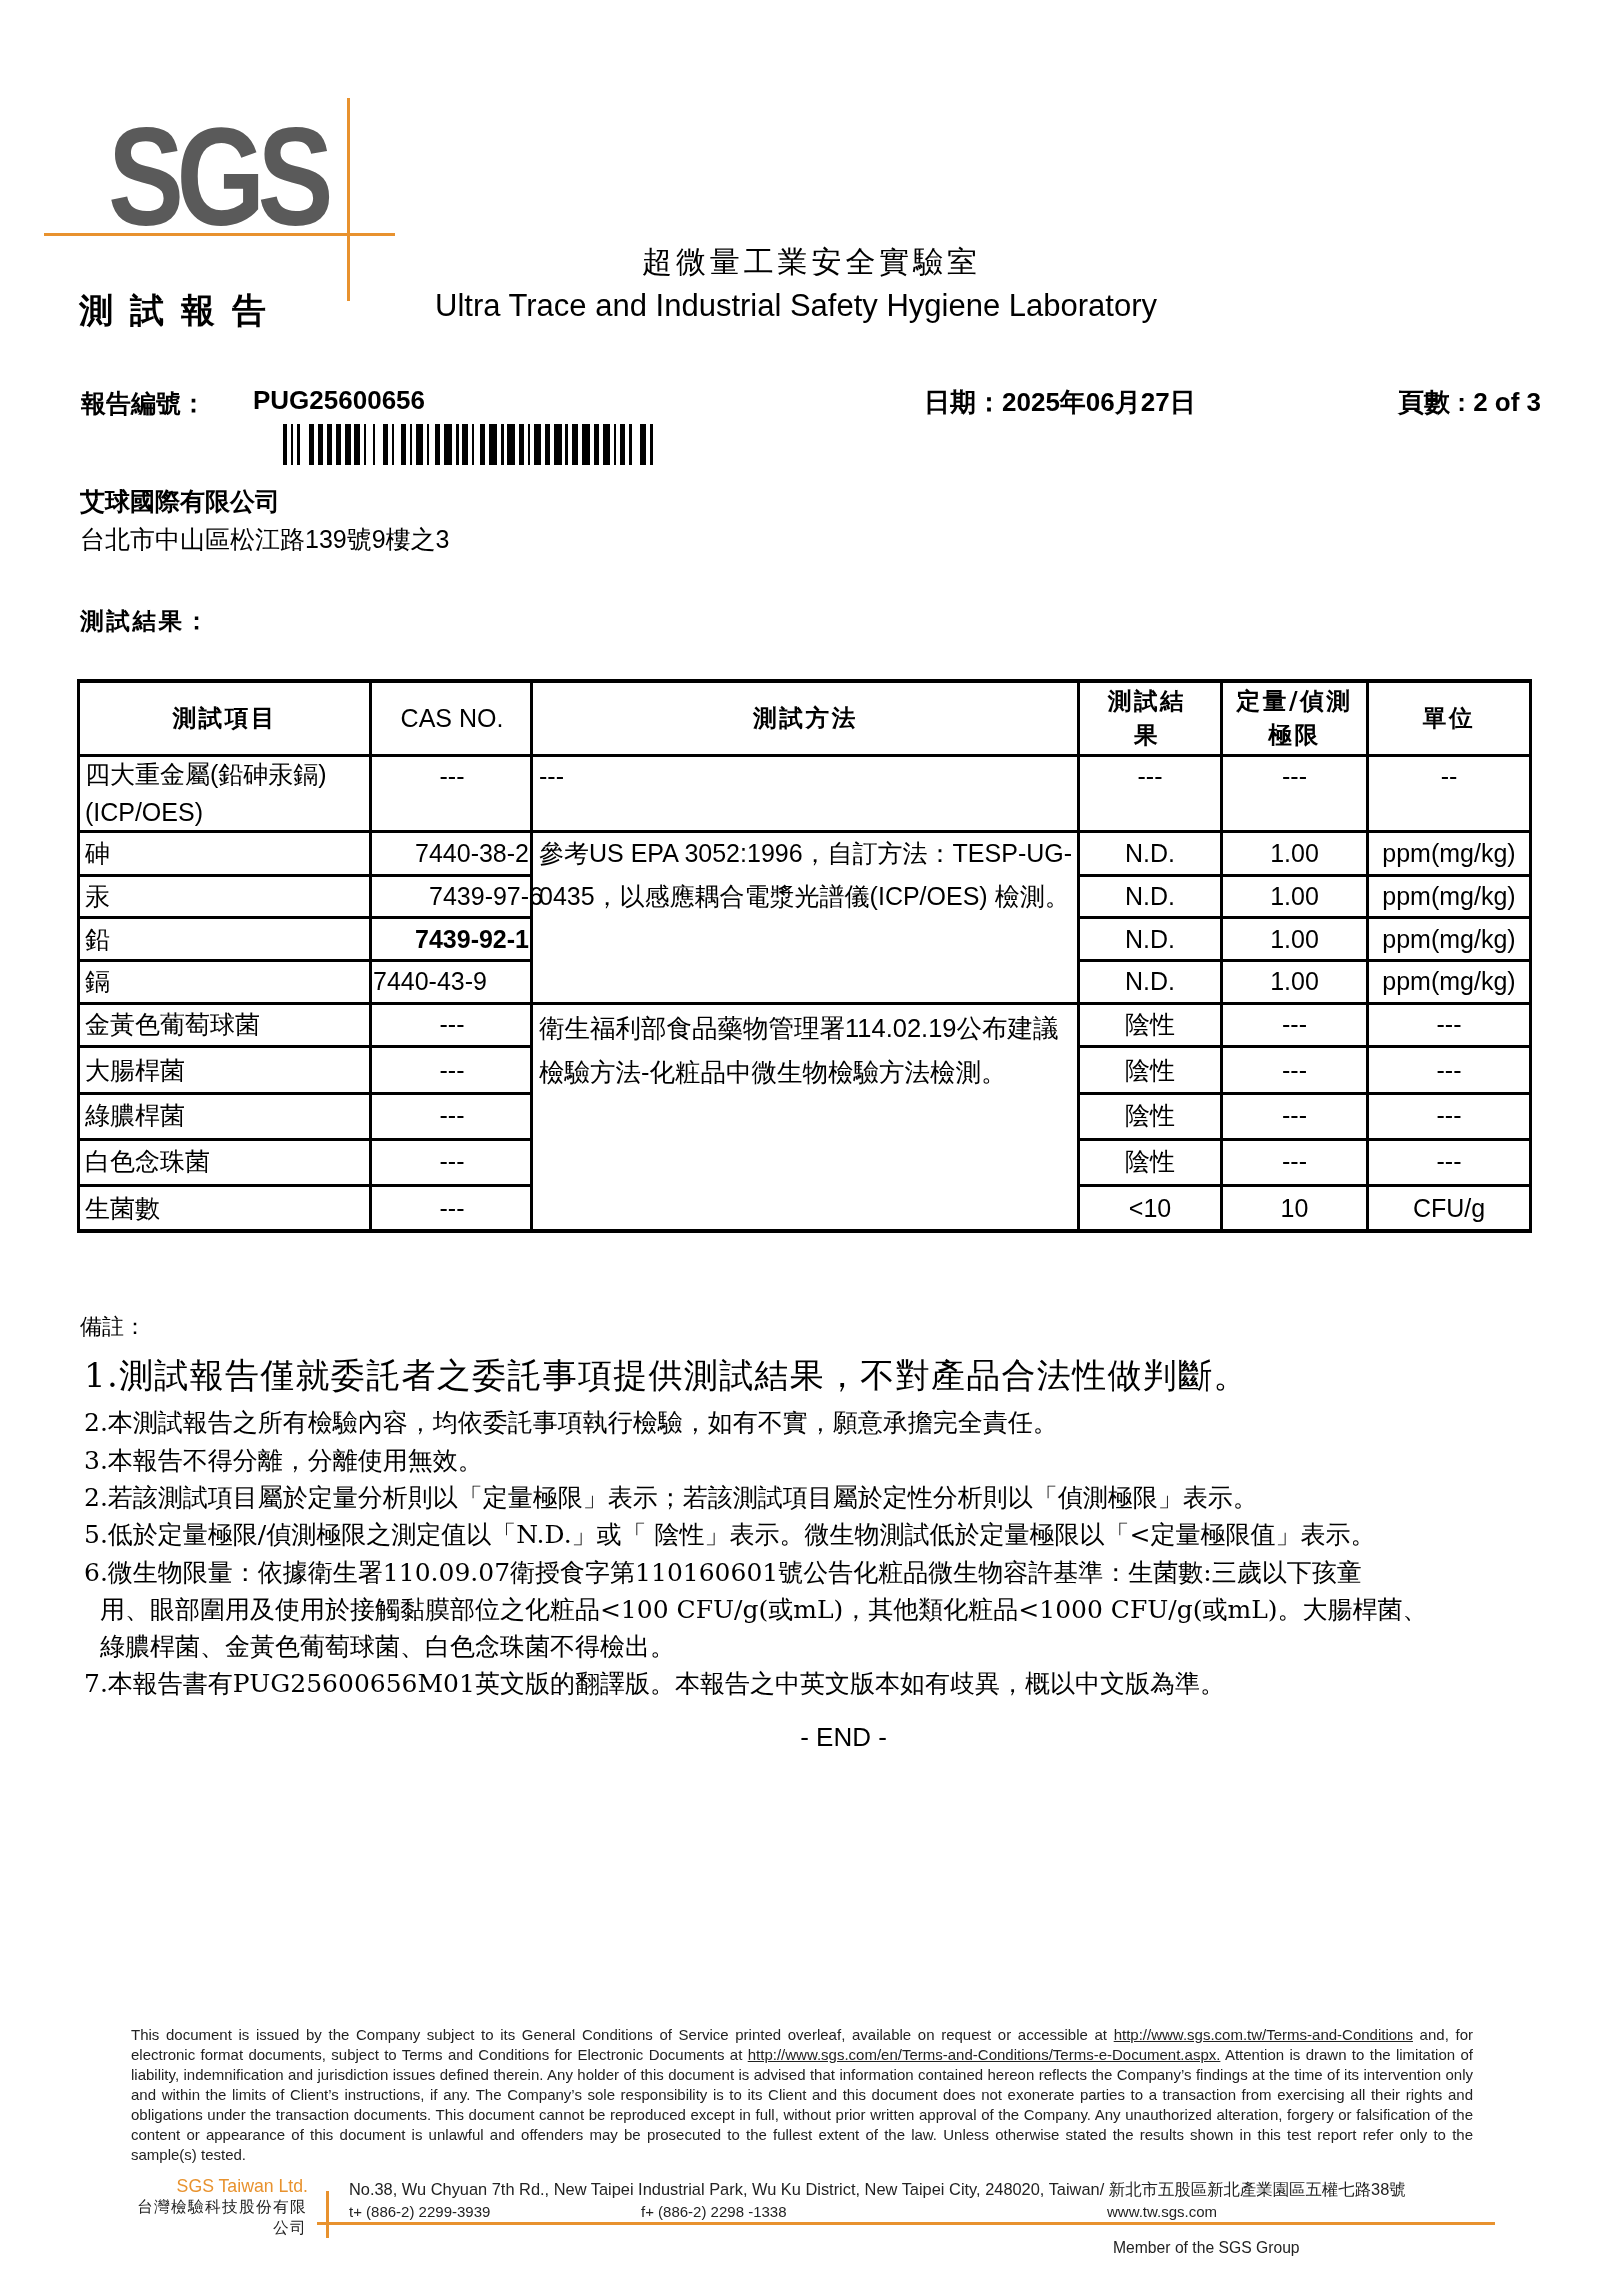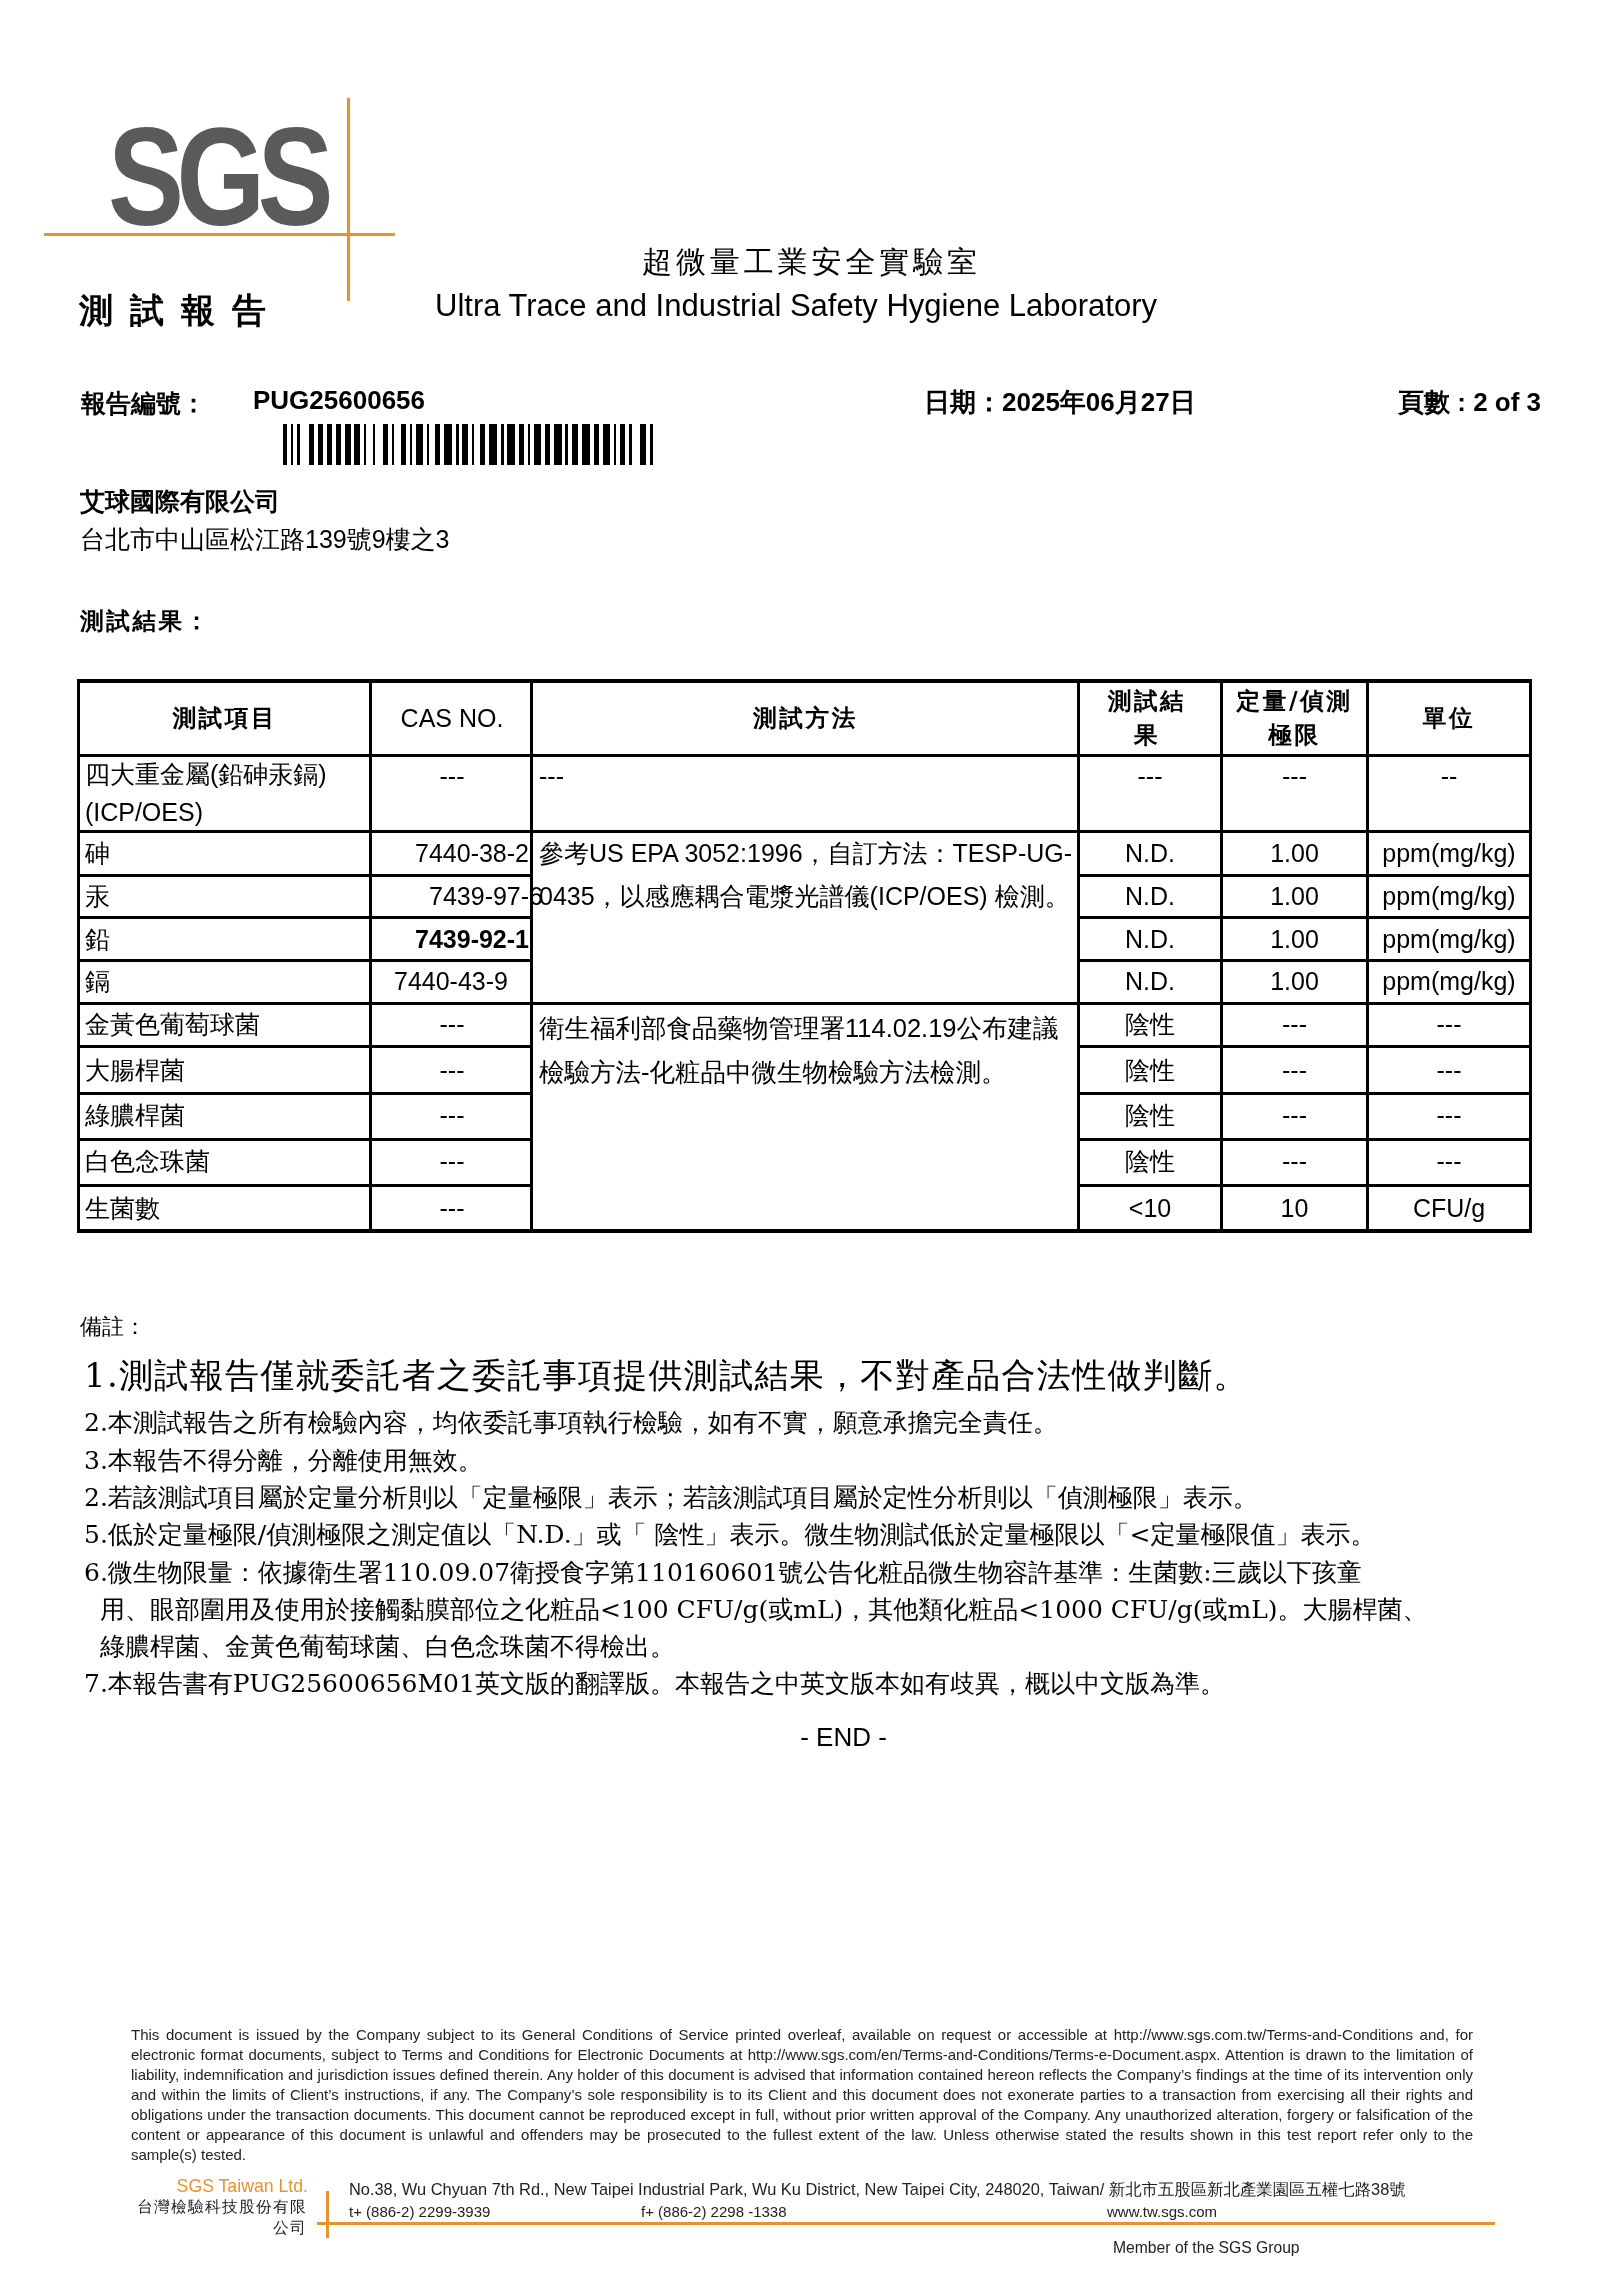--- a/index.html
+++ b/index.html
@@ -38,21 +38,21 @@
   .th { font-weight: bold; font-size: 23.6px; letter-spacing: 2.6px; display: flex; align-items: center; justify-content: center; text-align: center; line-height: 34px; }
 
   
   #notes-label { left: 80px; top: 1312px; font-size: 22px; }
   .note { position: absolute; left: 84px; font-size: 25px; white-space: nowrap; }
   #note-1 { font-size: 34px; top: 1353px; letter-spacing: 1.3px; }
   #end-mark { left: 0; width: 1623px; text-align: center; top: 1722px; font-size: 26px; padding-left: 32px; }
 
   
   #disclaimer { left: 131px; top: 2025px; width: 1342px; font-size: 15px; line-height: 20px; text-align: justify; color: #222; }
-  #disclaimer a { color: #222; }
+  #disclaimer a { color: #222; text-decoration: underline; }
   #sgs-taiwan { left: 131px; top: 2176px; width: 177px; text-align: right; font-size: 17.7px; color: #e8922e; }
   #sgs-taiwan-cn { left: 124px; top: 2197px; width: 183px; text-align: right; font-size: 15.7px; color: #222; letter-spacing: 1.3px; }
   .foot-text { position: absolute; font-size: 16.4px; color: #222; white-space: nowrap; }
 </style>
 </head>
 <body>
 
 <div class="abs" id="sgs-logo">SGS</div>
 <div class="orange-h" style="left:44px; top:233px; width:351px;"></div>
 <div class="orange-v" style="left:347px; top:98px; height:203px;"></div>
@@ -175,21 +175,21 @@
   <div class="cell center" style="left:1146px; top:196px; width:143px;">1.00</div>
   <div class="cell center" style="left:1292px; top:196px; width:160px;">ppm(mg/kg)</div>
 
   <div class="cell" style="left:7.9px; top:239px;">鉛</div>
   <div class="cell" style="left:296px; top:239px; width:156px; text-align:right;font-weight:bold;">7439-92-1</div>
   <div class="cell center" style="left:1003px; top:239px; width:140px;">N.D.</div>
   <div class="cell center" style="left:1146px; top:239px; width:143px;">1.00</div>
   <div class="cell center" style="left:1292px; top:239px; width:160px;">ppm(mg/kg)</div>
 
   <div class="cell" style="left:7.9px; top:281px;">鎘</div>
-  <div class="cell" style="left:296px; top:281px; width:156px; text-align:center;">7440-43-9</div>
+  <div class="cell" style="left:296px; top:281px; width:156px; text-align:left;">7440-43-9</div>
   <div class="cell center" style="left:1003px; top:281px; width:140px;">N.D.</div>
   <div class="cell center" style="left:1146px; top:281px; width:143px;">1.00</div>
   <div class="cell center" style="left:1292px; top:281px; width:160px;">ppm(mg/kg)</div>
 
   <div class="cell" style="left:462px; top:153px; width:535px; line-height:43px; font-size:25px;">參考US EPA 3052:1996，自訂方法：TESP-UG-0435，以感應耦合電漿光譜儀(ICP/OES) 檢測。</div>
 
   <div class="cell" style="left:7.9px; top:324px;">金黃色葡萄球菌</div>
   <div class="cell center" style="left:296px; top:324px; width:158px;">---</div>
   <div class="cell center" style="left:1003px; top:324px; width:140px;">陰性</div>
   <div class="cell center" style="left:1146px; top:324px; width:143px;">---</div>

